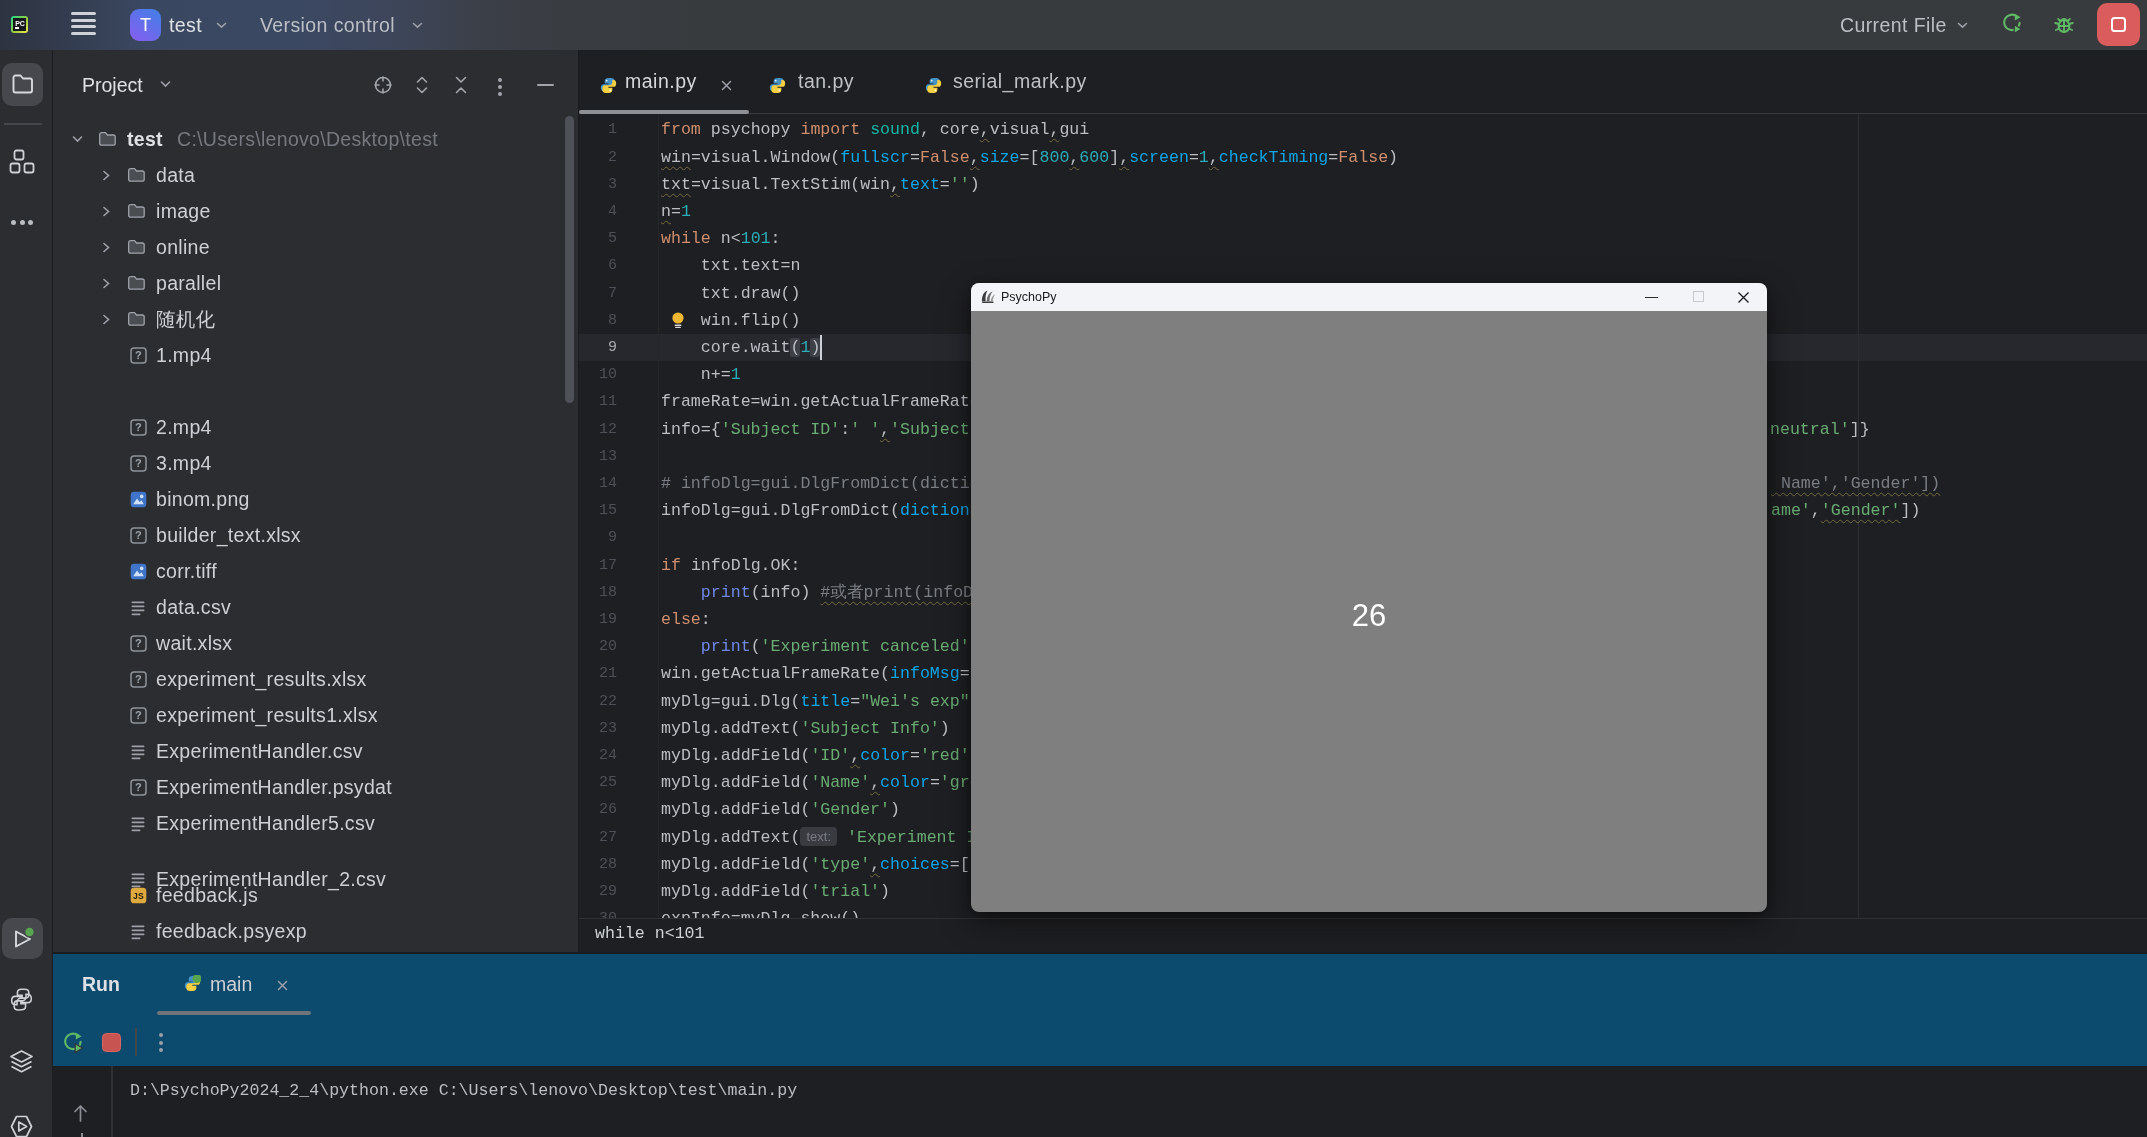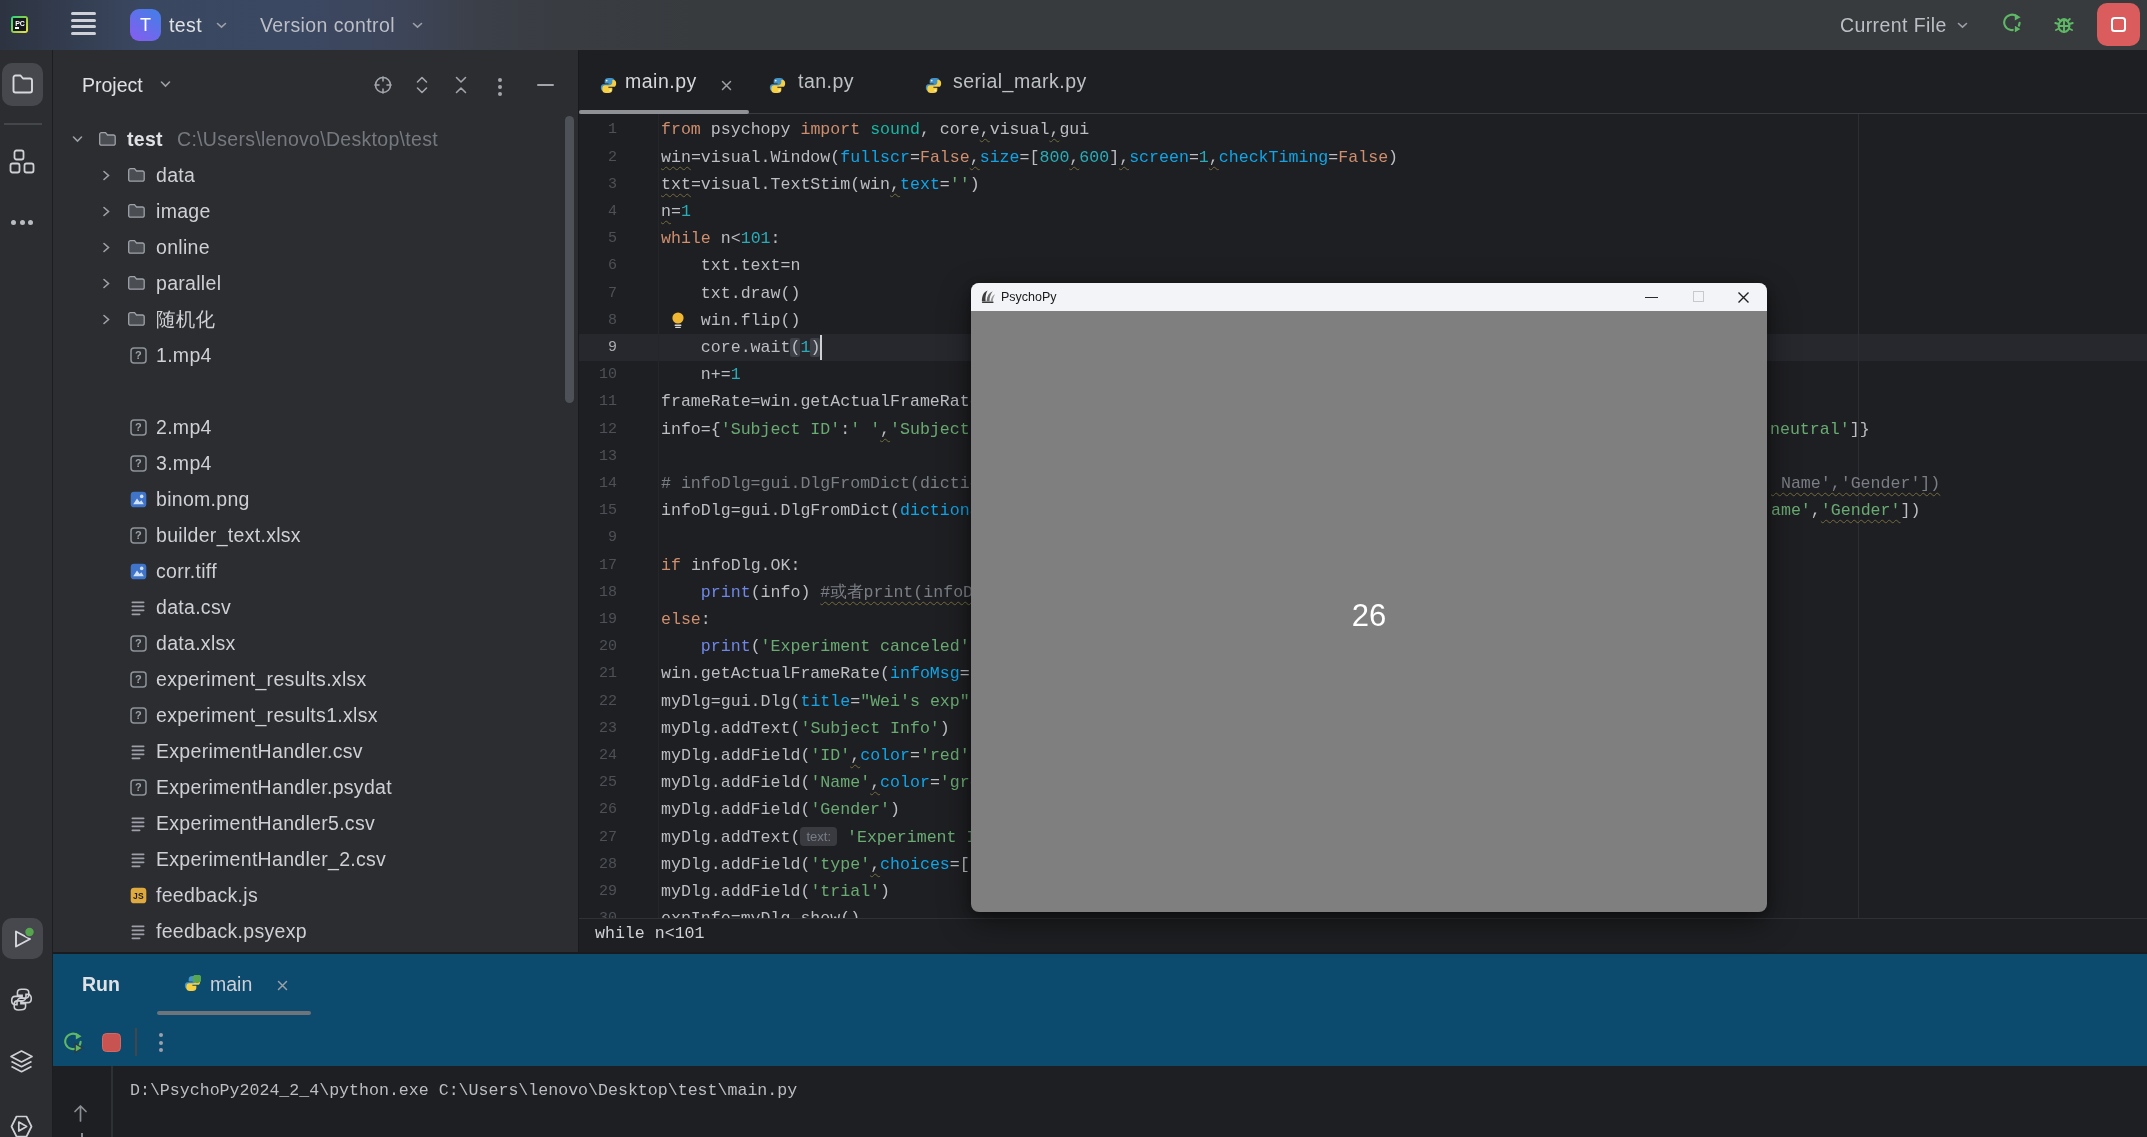--- a/index.html
+++ b/index.html
@@ -259,21 +259,21 @@
           <rect x="1.5" y="14.4" width="9" height="1.8" rx="0.9"></rect>
         </g>
       </svg>
       <span class="abs" style="left:103px">data.csv</span>
     </div>
   <div class="treerow" style="top:575px">
       <svg class="abs" style="left:77px;top:10px" width="17" height="17" viewBox="0 0 17 17">
         <rect x="1" y="1" width="15" height="15" rx="3" stroke="#8f939a" stroke-width="1.5" fill="none"></rect>
         <text x="8.5" y="12.4" font-size="11" font-weight="bold" fill="#9da3ab" text-anchor="middle" font-family="Liberation Sans">?</text>
       </svg>
-      <span class="abs" style="left:103px">data.xlsx</span>
+      <span class="abs" style="left:103px">wait.xlsx</span>
     </div>
   <div class="treerow" style="top:611px">
       <svg class="abs" style="left:77px;top:10px" width="17" height="17" viewBox="0 0 17 17">
         <rect x="1" y="1" width="15" height="15" rx="3" stroke="#8f939a" stroke-width="1.5" fill="none"></rect>
         <text x="8.5" y="12.4" font-size="11" font-weight="bold" fill="#9da3ab" text-anchor="middle" font-family="Liberation Sans">?</text>
       </svg>
       <span class="abs" style="left:103px">experiment_results.xlsx</span>
     </div>
   <div class="treerow" style="top:647px">
       <svg class="abs" style="left:77px;top:10px" width="17" height="17" viewBox="0 0 17 17">
@@ -304,21 +304,21 @@
       <svg class="abs" style="left:77px;top:10px" width="16" height="17" viewBox="0 0 16 17">
         <g fill="#9da0a8">
           <rect x="1.5" y="2.4" width="13" height="1.8" rx="0.9"></rect>
           <rect x="1.5" y="6.4" width="13" height="1.8" rx="0.9"></rect>
           <rect x="1.5" y="10.4" width="13" height="1.8" rx="0.9"></rect>
           <rect x="1.5" y="14.4" width="9" height="1.8" rx="0.9"></rect>
         </g>
       </svg>
       <span class="abs" style="left:103px">ExperimentHandler5.csv</span>
     </div>
-  <div class="treerow" style="top:791px">
+  <div class="treerow" style="top:811px">
       <svg class="abs" style="left:77px;top:10px" width="16" height="17" viewBox="0 0 16 17">
         <g fill="#9da0a8">
           <rect x="1.5" y="2.4" width="13" height="1.8" rx="0.9"></rect>
           <rect x="1.5" y="6.4" width="13" height="1.8" rx="0.9"></rect>
           <rect x="1.5" y="10.4" width="13" height="1.8" rx="0.9"></rect>
           <rect x="1.5" y="14.4" width="9" height="1.8" rx="0.9"></rect>
         </g>
       </svg>
       <span class="abs" style="left:103px">ExperimentHandler_2.csv</span>
     </div>

